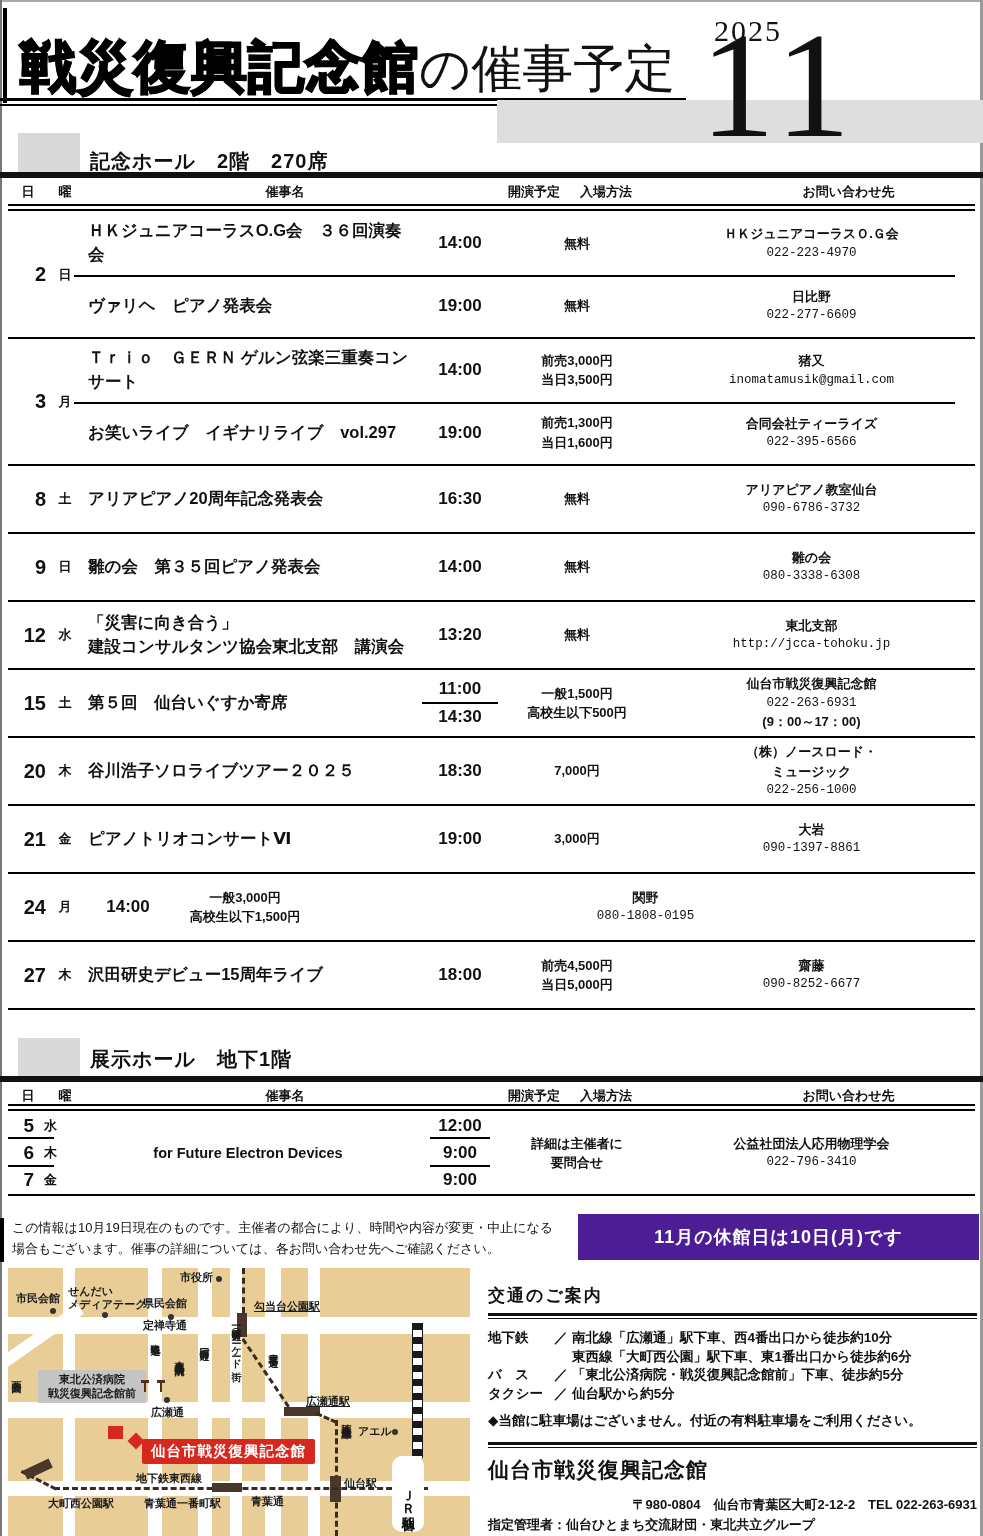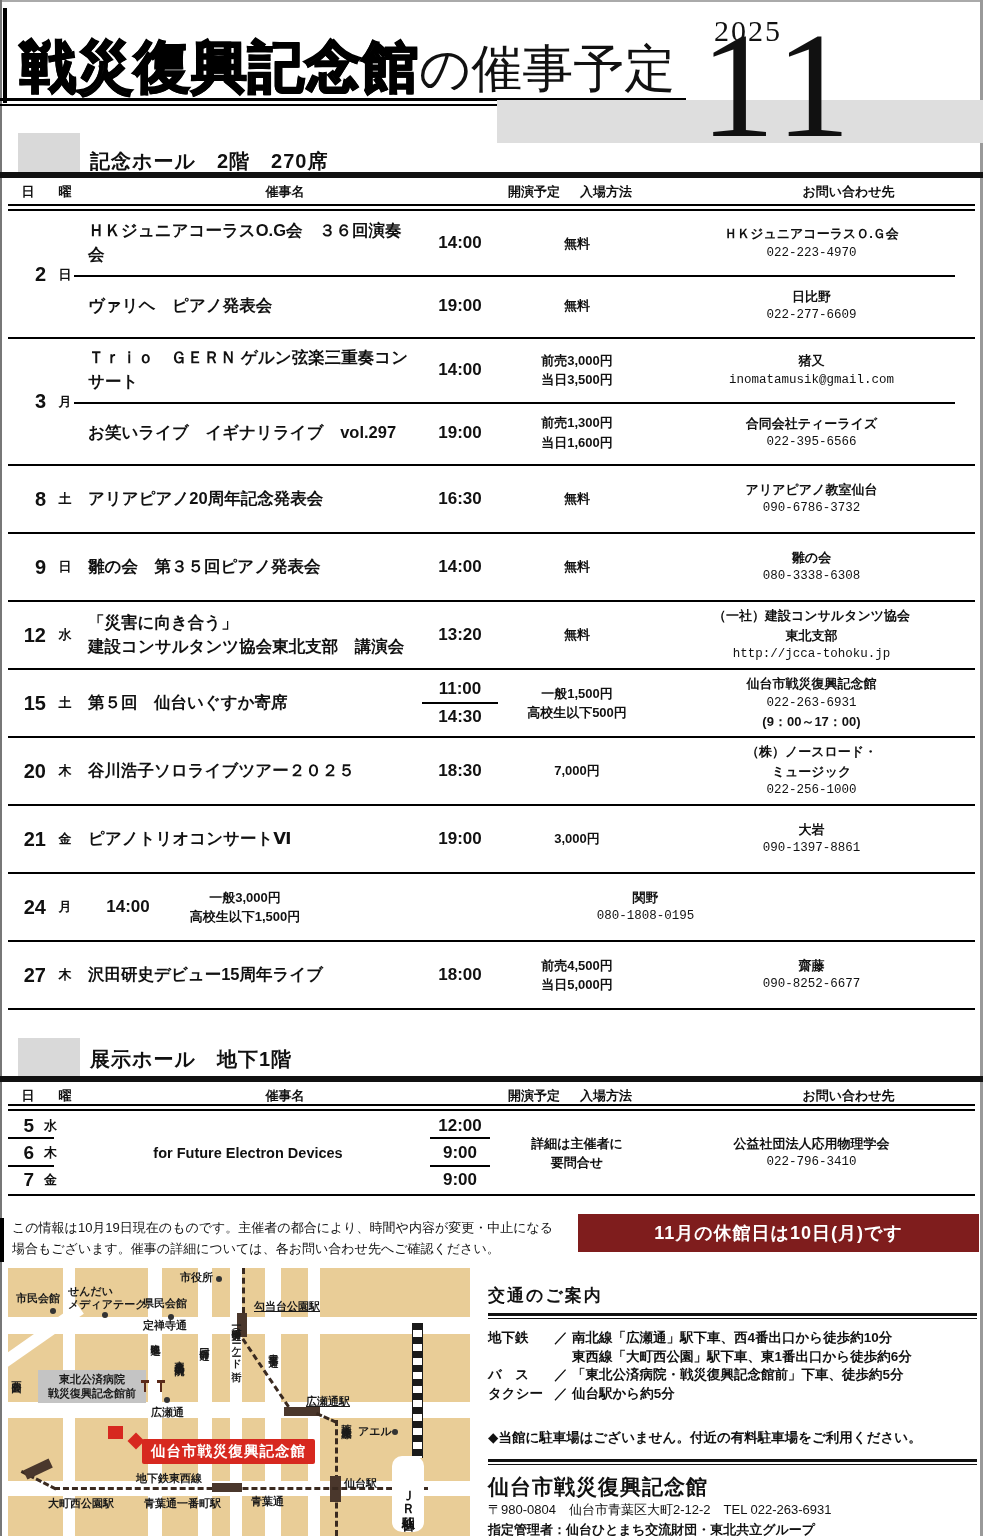--- a/index.html
+++ b/index.html
@@ -60,21 +60,21 @@
   .h2-times{width:92px;display:flex;flex-direction:column;}
   .h2-time{flex:1;display:flex;align-items:center;justify-content:center;font-size:17px;font-weight:700;position:relative;}
   .h2-time.lined::after{content:"";position:absolute;left:16px;right:16px;bottom:0;border-bottom:2px solid #000;}
   .h2-adm{width:142px;display:flex;flex-direction:column;justify-content:center;text-align:center;
           font-size:13px;font-weight:600;line-height:1.5;}
   .h2-contact{flex:1;display:flex;flex-direction:column;justify-content:center;text-align:center;
           font-size:13px;font-weight:600;line-height:1.5;}
   
   .notice-bar{left:0;top:1218px;width:4px;height:44px;background:#000;}
   .notice{left:12px;top:1217px;width:566px;font-size:13px;font-weight:500;line-height:1.65;}
-  .banner{left:578px;top:1214px;width:401px;height:38px;background:#7f1d1d;color:#fff;display:flex;
+  .banner{left:578px;top:1214px;width:401px;height:46px;background:#4c1d95;color:#fff;display:flex;
           align-items:center;justify-content:center;font-size:18px;font-weight:700;letter-spacing:1px;}
   
   .map{left:8px;top:1268px;width:462px;height:268px;background:#e9cd97;overflow:hidden;}
   .map .st{position:absolute;background:#fff;}
   .mlabel{position:absolute;font-size:11px;font-weight:700;color:#1a1a1a;line-height:1.2;white-space:nowrap;}
   .mvert{writing-mode:vertical-rl;font-size:10px;letter-spacing:1px;}
   .mdot{position:absolute;width:6px;height:6px;border-radius:50%;background:#333;}
   .stn{position:absolute;background:#4a372c;}
   .dash-v{position:absolute;border-left:3px dashed #3a2a20;width:0;}
   .dash-h{position:absolute;border-top:3px dashed #3a2a20;height:0;}
@@ -95,24 +95,24 @@
   .underln{text-decoration:underline;}
   
   .access{left:488px;top:1284px;width:489px;}
   .access-heading{font-size:17px;font-weight:700;letter-spacing:2px;}
   .access-rule{margin-top:6px;border-top:3px solid #111;border-bottom:1px solid #111;height:2px;}
   .access-list{margin-top:10px;font-size:13.5px;font-weight:700;line-height:1.38;}
   .access-row{display:flex;}
   .ac-label{width:62px;white-space:pre;}
   .ac-sep{width:22px;text-align:center;}
   .ac-text{flex:1;}
-  .parking{margin-top:25px;font-size:13.5px;font-weight:700;}
+  .parking{margin-top:8px;font-size:13.5px;font-weight:700;}
   .access-rule2{margin-top:12px;border-top:3px solid #111;border-bottom:1px solid #111;height:2px;}
   .footer-name{margin-top:8px;font-size:21px;font-weight:700;letter-spacing:1px;}
-  .footer-addr{margin-top:0;font-size:13px;font-weight:400;}
+  .footer-addr{margin-top:12px;font-size:13px;font-weight:700;text-align:right;}
   .footer-mgr{margin-top:2px;font-size:13px;font-weight:600;}
 </style>
 </head>
 <body>
 
 <div class="page">
   <div class="abs edge-top"></div>
   <div class="abs edge-left"></div>
   <div class="abs edge-right"></div>
 
@@ -264,21 +264,20 @@
               <div>「災害に向き合う」</div>
               <div>建設コンサルタンツ協会東北支部　講演会</div>
             </div>
             <div class="cell-time">
               <div>13:20</div>
             </div>
             <div class="cell-adm">
               <div>無料</div>
             </div>
             <div class="cell-contact">
-              <div>（一社）建設コンサルタンツ協会</div>
               <div>東北支部</div>
               <div class="mono">http://jcca-tohoku.jp</div>
             </div>
           </div>
         </div>
       </div>
       <div class="row-group">
         <div class="cell-day">15</div>
         <div class="cell-wk">土</div>
         <div class="events">

